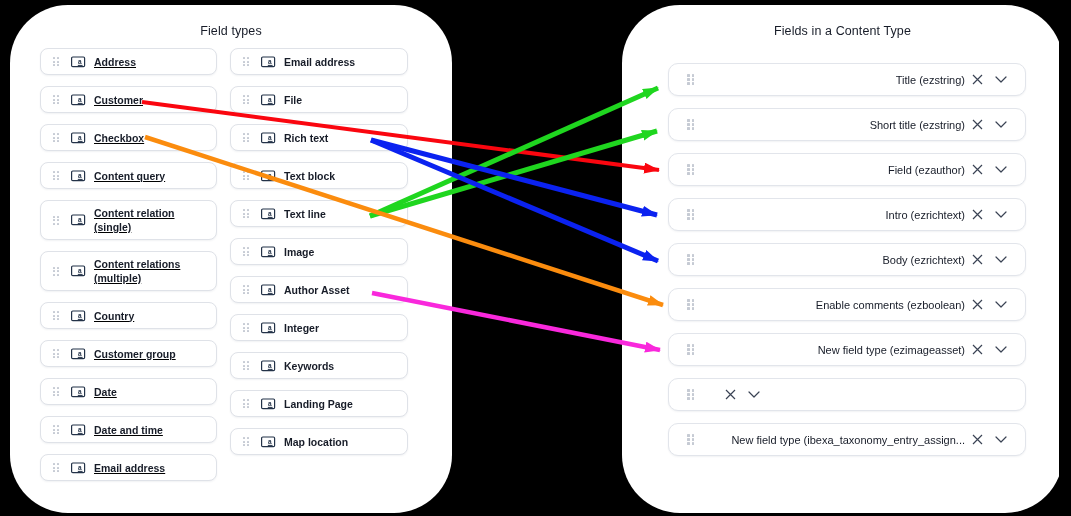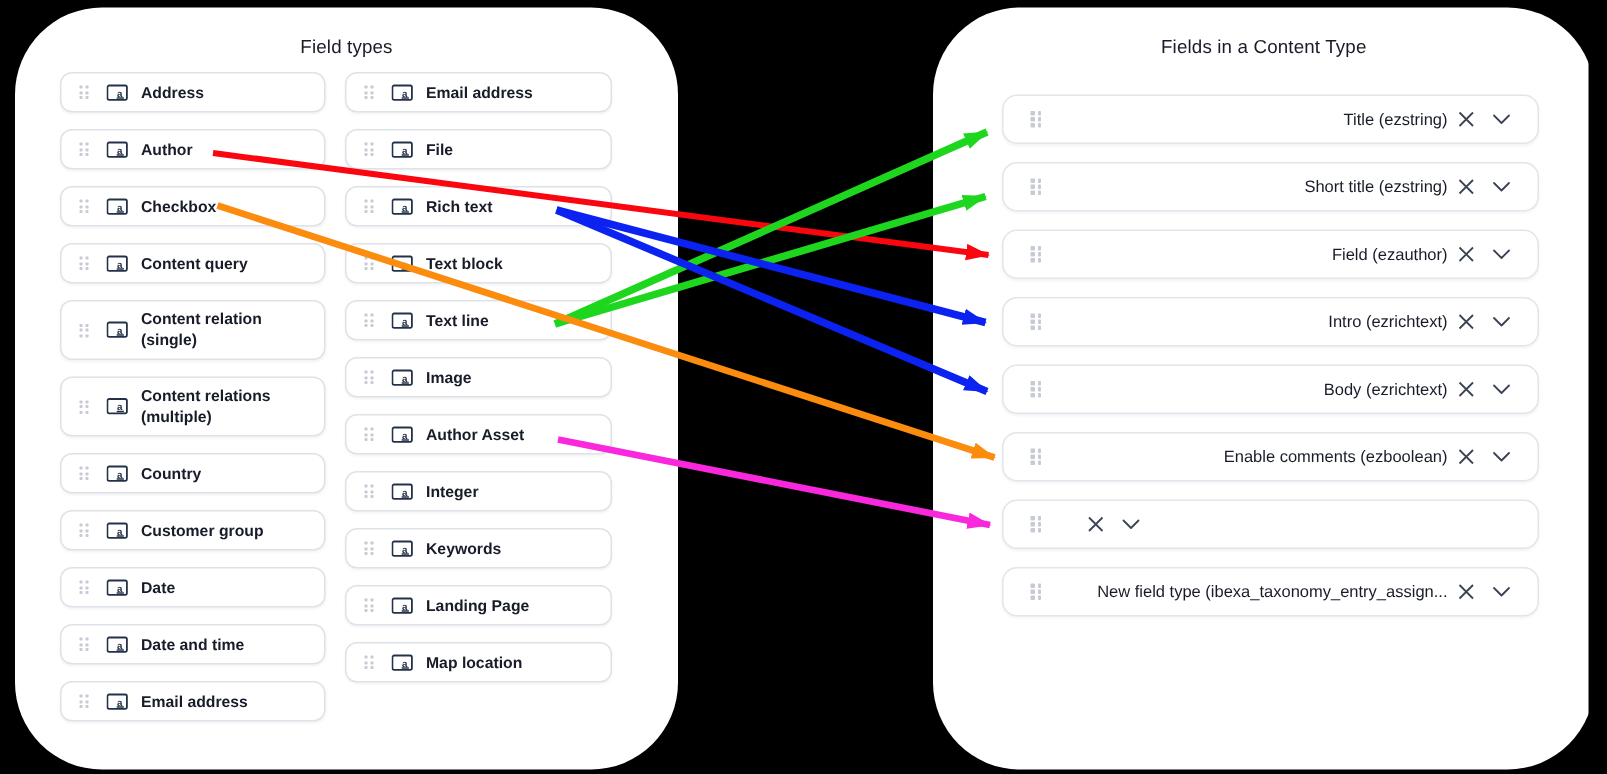--- a/index.html
+++ b/index.html
@@ -6,21 +6,21 @@
   .canvas{position:relative;width:1059px;height:516px;background:#000;overflow:hidden;
           font-family:"Liberation Sans",sans-serif;}
   .panel{position:absolute;top:5px;height:508px;background:#fff;border-radius:58px;}
   .panel-left{left:10px;width:442px;}
   .panel-right{left:622px;width:441px;}
   .panel-title{margin:0;padding-top:19px;text-align:center;font-size:12.5px;font-weight:500;
                color:#171c28;letter-spacing:.1px;}
   
   .cols{position:absolute;top:43px;left:30px;display:flex;gap:13px;}
   .col{display:flex;flex-direction:column;gap:11px;}
-  .col-1{width:177px;}
+  .col-1{width:177px;text-decoration:underline;}
   .col-2{width:178px;}
   .ft-item{box-sizing:border-box;display:flex;align-items:center;min-height:27px;
            padding:5px 6px 5px 12px;background:#fff;border:1px solid #dfe2e8;border-radius:8px;
            box-shadow:0 1px 2px rgba(20,30,60,.06);}
   .ft-label{font-size:10.5px;font-weight:700;color:#171c28;line-height:14px;}
   
   .handle{display:grid;grid-template-columns:2px 2px;grid-auto-rows:2px;gap:1.5px 2px;
           flex:0 0 auto;margin-right:12px;}
   .handle i{width:2px;height:2px;background:#c6cbd4;border-radius:.5px;display:block;}
   .ficon{flex:0 0 auto;margin-right:8px;display:flex;align-items:center;}
@@ -72,21 +72,21 @@
               <i></i>
               <i></i>
             </span>
             <span class="ficon">
               <svg width="15" height="12" viewBox="0 0 15 12">
                 <rect x="0.6" y="1" width="13" height="9.6" rx="1.2" fill="none" stroke="#233248" stroke-width="1.2"></rect>
                 <text x="7" y="8.4" font-size="6.5" font-weight="700" fill="#233248" font-family="Liberation Sans,sans-serif">a</text>
                 <line x1="6.8" y1="9.4" x2="11.6" y2="9.4" stroke="#233248" stroke-width="1"></line>
               </svg>
             </span>
-            <span class="ft-label">Author</span>
+            <span class="ft-label">Customer</span>
           </div>
           <div class="ft-item">
             <span class="handle">
               <i></i>
               <i></i>
               <i></i>
               <i></i>
               <i></i>
               <i></i>
             </span>
@@ -558,20 +558,41 @@
         <div class="cf-item">
           <span class="handle">
             <i></i>
             <i></i>
             <i></i>
             <i></i>
             <i></i>
             <i></i>
           </span>
           <span class="cf-label">Enable comments (ezboolean)</span>
+          <span class="icon-btn">
+            <svg width="11" height="11" viewBox="0 0 11 11">
+              <path d="M1 1 L10 10 M10 1 L1 10" stroke="#3a4354" stroke-width="1.2" fill="none"></path>
+            </svg>
+          </span>
+          <span class="icon-btn">
+            <svg width="12" height="7" viewBox="0 0 12 7">
+              <path d="M1 1 L6 6 L11 1" stroke="#3a4354" stroke-width="1.2" fill="none" stroke-linecap="round" stroke-linejoin="round"></path>
+            </svg>
+          </span>
+        </div>
+        <div class="cf-item">
+          <span class="handle">
+            <i></i>
+            <i></i>
+            <i></i>
+            <i></i>
+            <i></i>
+            <i></i>
+          </span>
+          <span class="cf-label">New field type (ezimageasset)</span>
           <span class="icon-btn">
             <svg width="11" height="11" viewBox="0 0 11 11">
               <path d="M1 1 L10 10 M10 1 L1 10" stroke="#3a4354" stroke-width="1.2" fill="none"></path>
             </svg>
           </span>
           <span class="icon-btn">
             <svg width="12" height="7" viewBox="0 0 12 7">
               <path d="M1 1 L6 6 L11 1" stroke="#3a4354" stroke-width="1.2" fill="none" stroke-linecap="round" stroke-linejoin="round"></path>
             </svg>
           </span>

